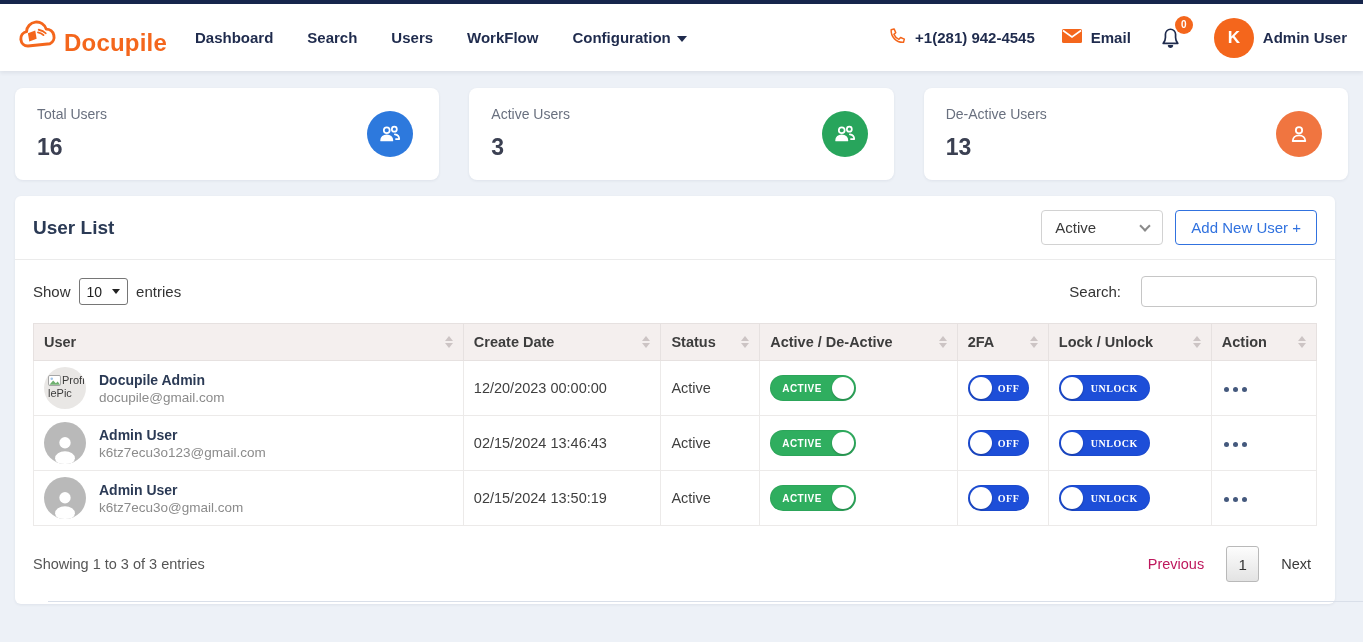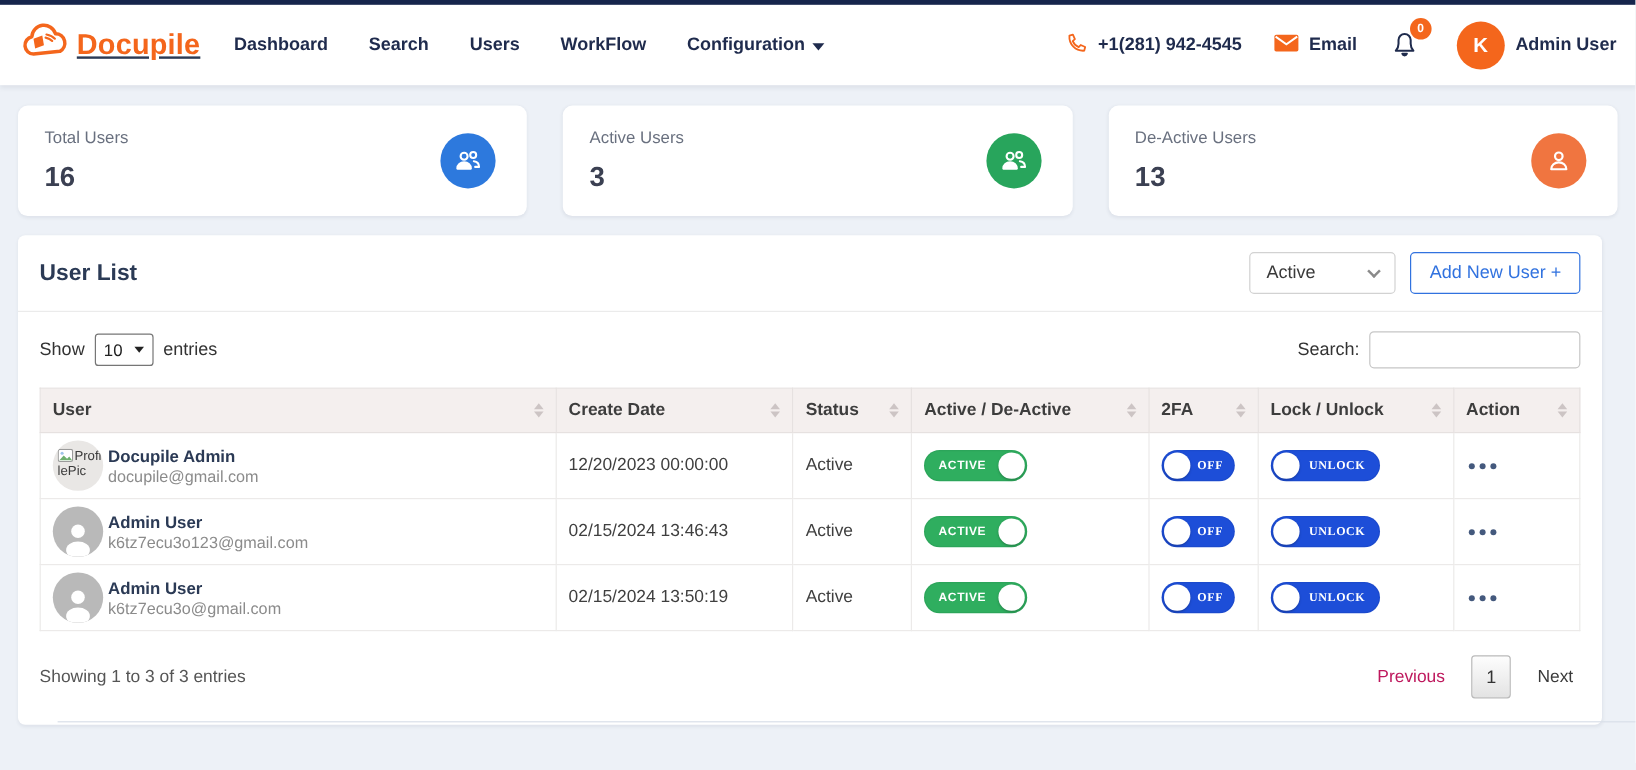--- a/index.html
+++ b/index.html
@@ -12,21 +12,21 @@
     position:relative;
   }
   
   .topbar {
     height:71px; background:#ffffff;
     border-top:4px solid #16254c;
     display:flex; align-items:center;
     padding:0 16px;
     box-shadow:0 2px 4px rgba(30,40,70,.08);
   }
-  .brand { display:flex; align-items:center; gap:4px; cursor:pointer;text-decoration:underline; }
+  .brand { display:flex; align-items:flex-end; gap:4px; cursor:pointer; }
   .brand-text { color:#f4661c; font-size:24px; font-weight:bold; letter-spacing:.2px; }
   .nav-links { display:flex; align-items:center; margin-left:28px; gap:34px; }
   .nav-link { font-size:15px; font-weight:bold; color:#1f2b4d; cursor:pointer; display:flex; align-items:center; gap:6px; }
   .caret-down { width:0; height:0; border-left:5px solid transparent; border-right:5px solid transparent; border-top:6px solid #1f2b4d; margin-top:2px; }
   .topbar-right { margin-left:auto; display:flex; align-items:center; gap:26px; }
   .phone-item, .email-item { display:flex; align-items:center; gap:8px; font-size:15px; font-weight:bold; color:#1f2b4d; cursor:pointer; }
   .bell-wrap { position:relative; cursor:pointer; margin-right:4px; }
   .badge {
     position:absolute; top:-6px; right:-9px;
     background:#f4661c; color:#fff; font-size:10px; font-weight:bold;
@@ -86,21 +86,21 @@
   }
   .controls { display:flex; align-items:center; justify-content:space-between; padding:16px 18px 12px 18px; }
   .show-wrap { display:flex; align-items:center; gap:8px; font-size:15px; color:#333; }
   .page-size-select {
     display:flex; align-items:center; gap:10px;
     border:1px solid #767676; border-radius:3px;
     height:27px; padding:0 7px; font-size:14px; color:#222;
     cursor:pointer; background:#fff;
   }
   .page-size-select .caret-sm { width:0; height:0; border-left:4px solid transparent; border-right:4px solid transparent; border-top:5px solid #222; }
-  .search-wrap { display:flex; align-items:center; gap:8px; font-size:15px; color:#333; }
+  .search-wrap { display:flex; align-items:center; gap:20px; font-size:15px; color:#333; }
   .search-input {
     width:176px; height:31px; border:1px solid #c6c6c6; border-radius:4px;
     padding:0 8px; font-size:14px; font-family:"Liberation Sans", sans-serif;
   }
 
   
   .tbl { width:calc(100% - 36px); margin:4px 18px 0 18px; border-collapse:collapse; }
   .tbl th {
     background:#f4efee; font-size:14.5px; font-weight:bold; color:#3d3d3d;
     text-align:left; padding:10px 10px; border:1px solid #e6e1e0;
@@ -110,21 +110,21 @@
   .sort { display:inline-flex; flex-direction:column; gap:2px; }
   .sort i { display:block; width:0; height:0; border-left:4px solid transparent; border-right:4px solid transparent; }
   .sort .up { border-bottom:5px solid #ccc4c4; }
   .sort .down { border-top:5px solid #ccc4c4; }
   .tbl td {
     border:1px solid #eceae9; padding:6px 10px; font-size:14.5px; color:#3f3f3f;
     height:54px; vertical-align:middle; background:#fff;
   }
   .col-user{width:33.5%;} .col-date{width:15.4%;} .col-status{width:7.7%;}
   .col-active{width:15.4%;} .col-2fa{width:7.1%;} .col-lock{width:12.7%;} .col-action{width:8.2%;}
-  .user-cell { display:flex; align-items:center; gap:4px; }
+  .user-cell { display:flex; align-items:center; gap:13px; }
   .row-avatar {
     width:42px; height:42px; border-radius:50%; background:#b9b9b9;
     overflow:hidden; flex:0 0 42px; display:flex; align-items:flex-end; justify-content:center;
   }
   .broken-avatar {
     background:#e9e7e5; color:#3c3c3c; font-size:11px; line-height:13px;
     display:block; padding:7px 0 0 4px; word-break:break-all;
     align-items:flex-start;
   }
   .broken-avatar svg { vertical-align:-2px; margin-right:1px; }

